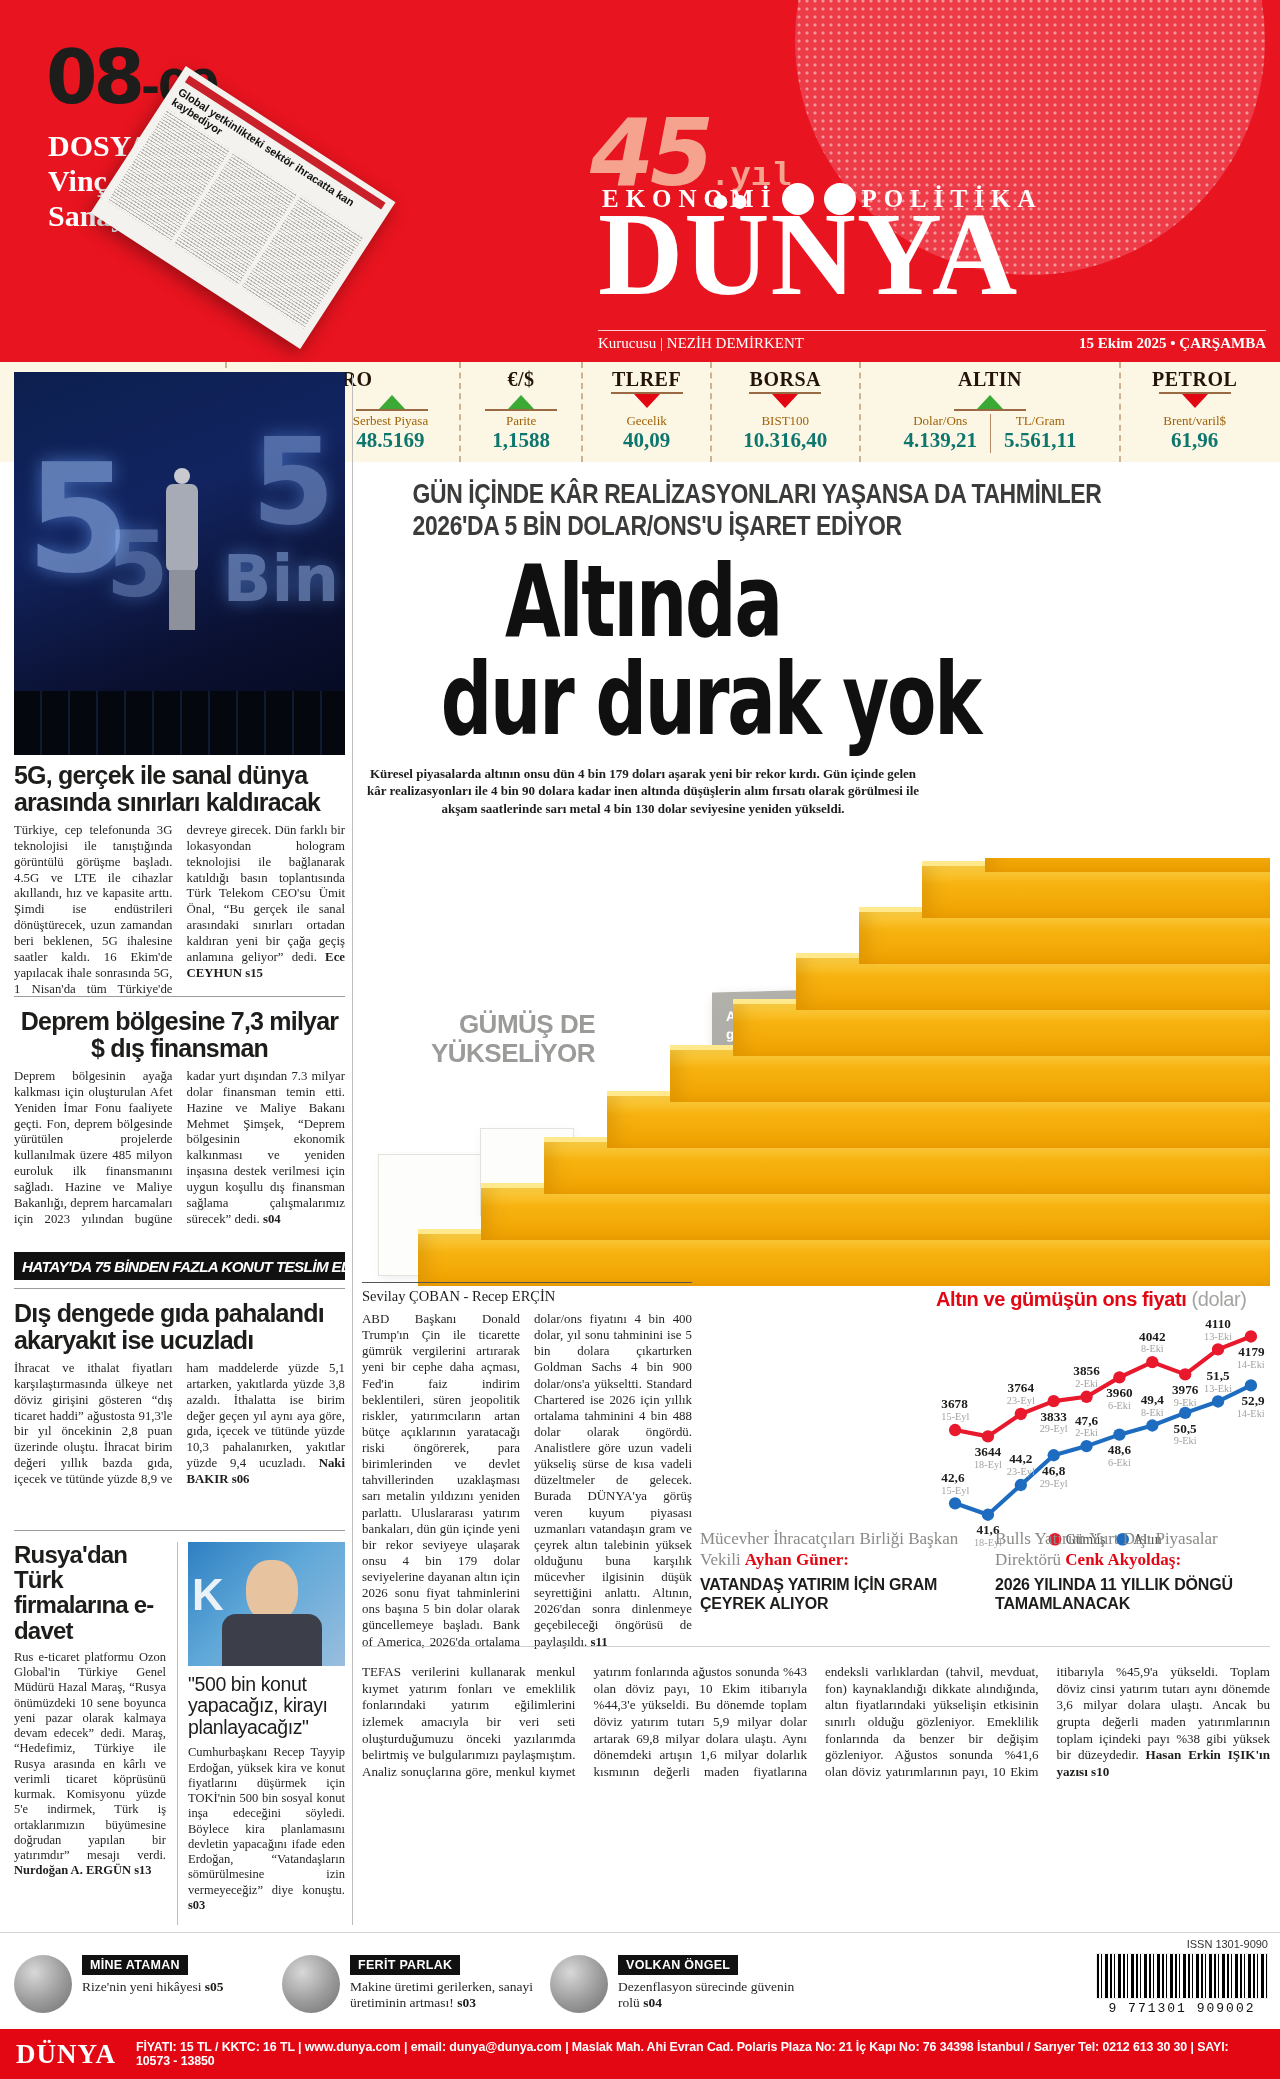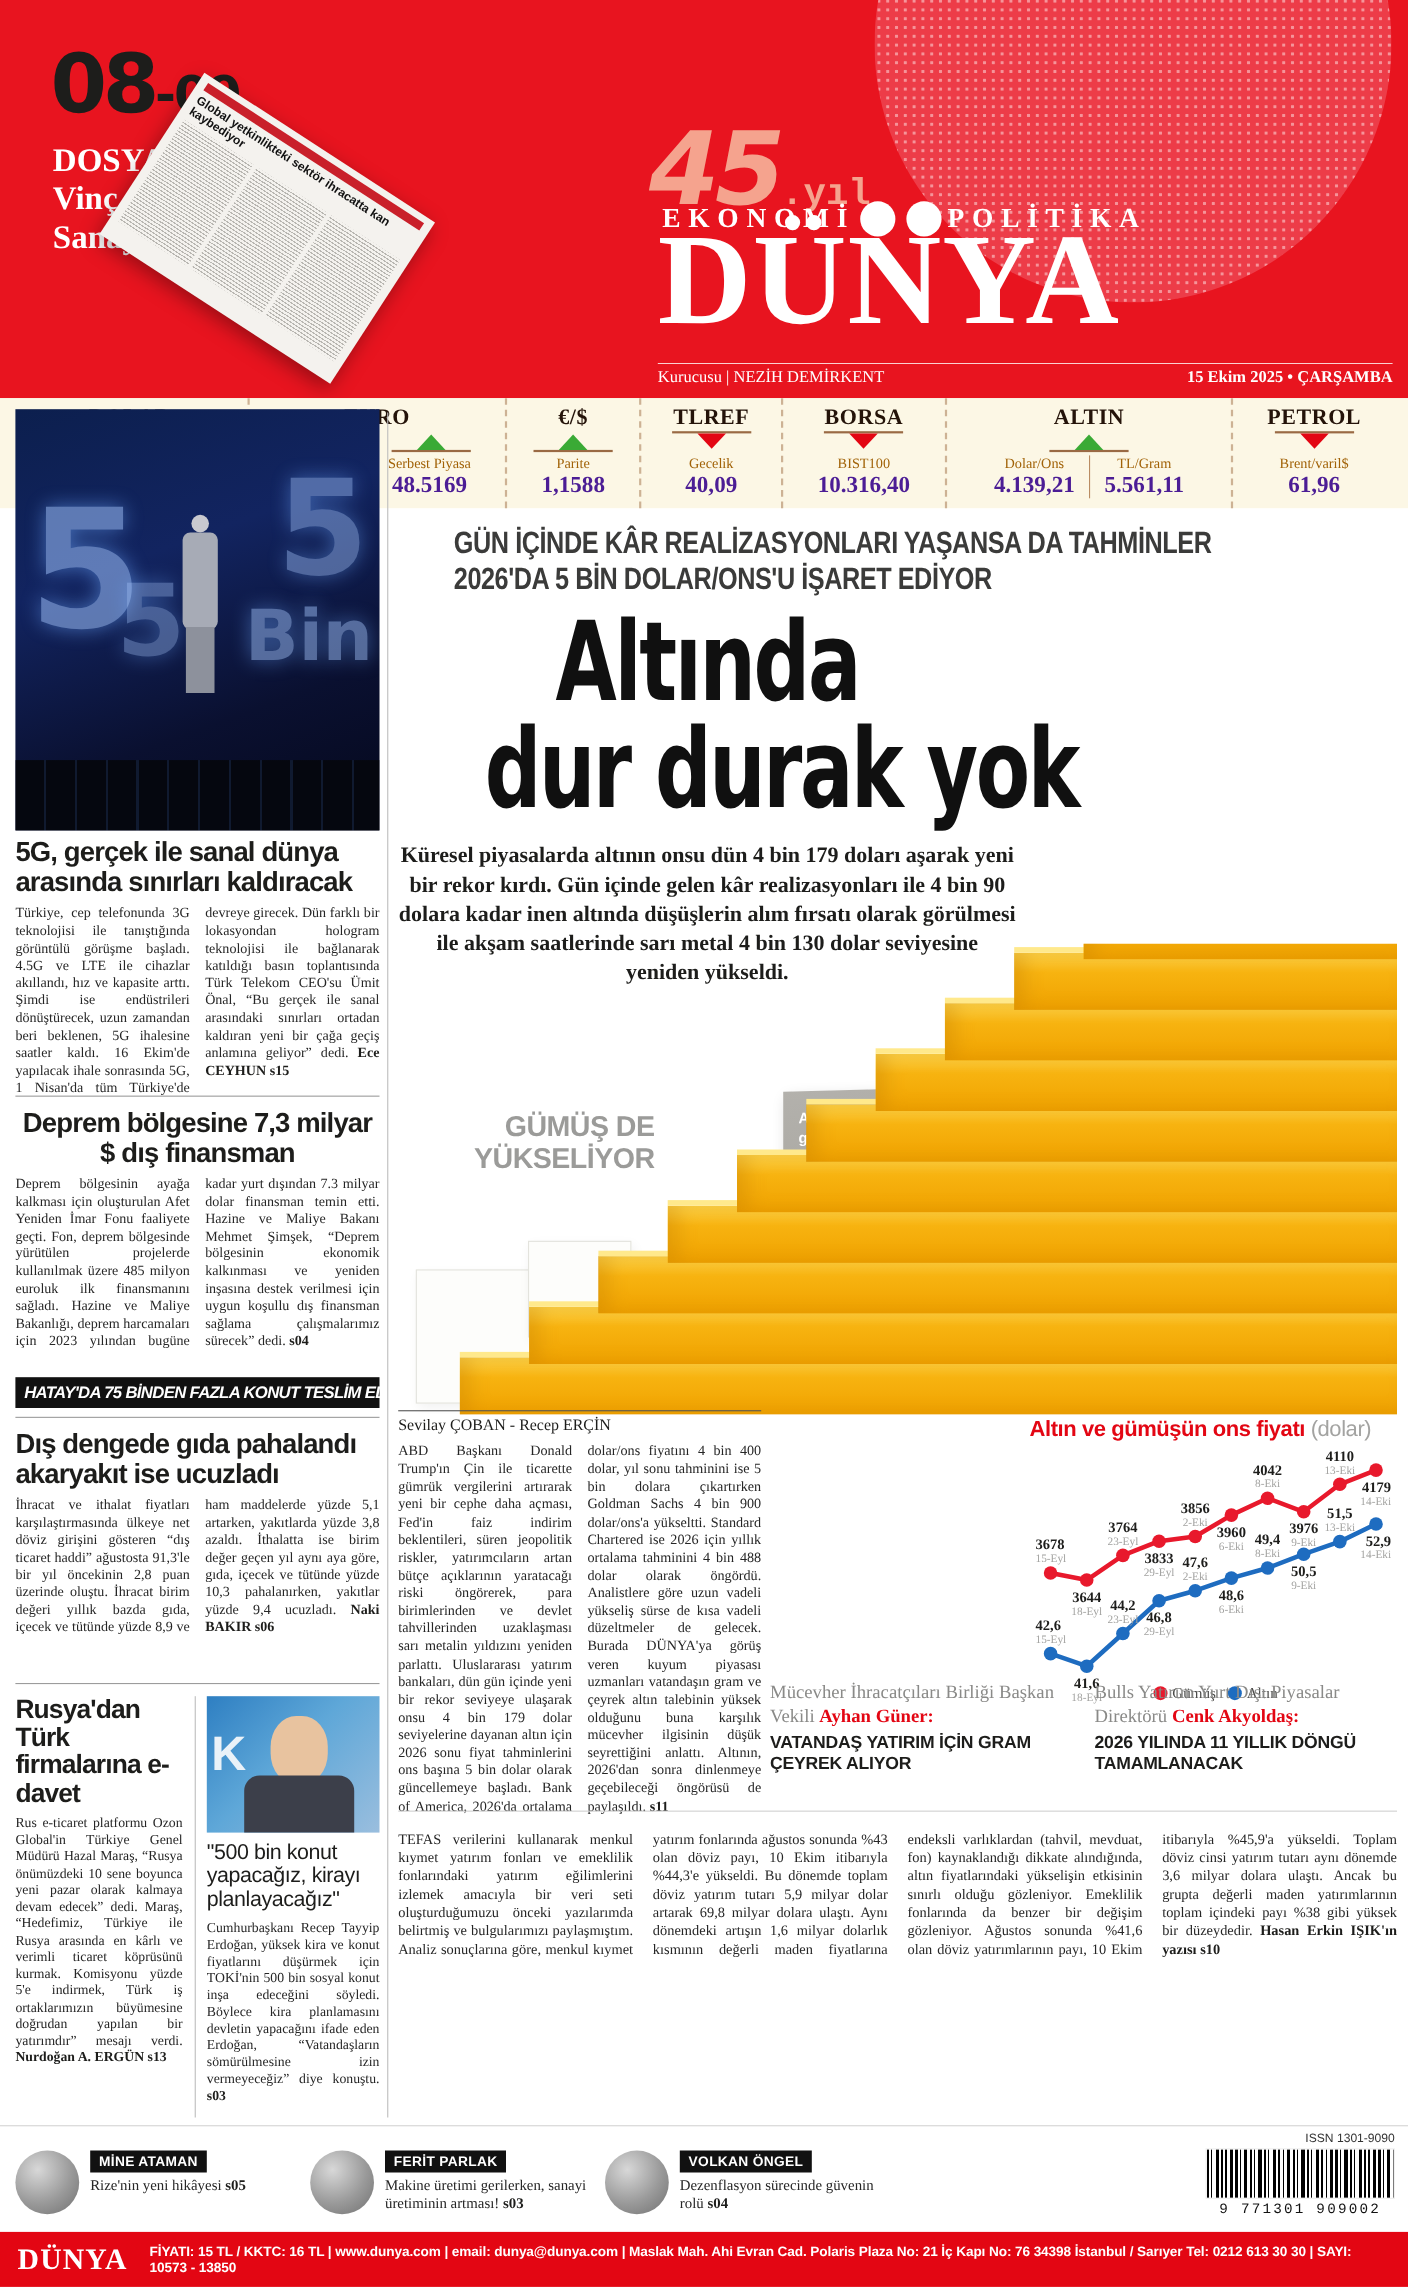--- a/index.html
+++ b/index.html
@@ -45,21 +45,21 @@
   .arrowline{width:72px;height:17px;display:flex;justify-content:center;}
   .arrowline.up{border-bottom:2px solid #9a6a44;align-items:flex-end;}
   .arrowline.down{border-top:2px solid #9a6a44;align-items:flex-start;}
   .tri{width:0;height:0;border-left:13px solid transparent;border-right:13px solid transparent;}
   .tri.up{border-bottom:14px solid #3aaa35;}
   .tri.down{border-top:14px solid #e30613;}
   .mcells{display:flex;margin-top:3px;}
   .mcell{text-align:center;padding:0 13px;}
   .mcell + .mcell{border-left:1px solid #b98c62;}
   .mlabel{font-size:13px;color:#a16207;line-height:1.15;}
-  .mvalue{font-weight:bold;font-size:21px;color:#4c1d95;line-height:1.1;}
+  .mvalue{font-weight:bold;font-size:21px;color:#0f766e;line-height:1.1;}
 
   
   .art-h{font-family:"Liberation Sans",sans-serif;font-weight:bold;color:#1d1d1b;
          font-size:25px;line-height:1.08;letter-spacing:-0.8px;}
   .body2{column-count:2;column-gap:14px;font-size:12.8px;line-height:1.24;text-align:justify;margin-top:7px;}
   .body1{font-size:12.5px;line-height:1.22;text-align:justify;margin-top:7px;}
   .dropcap::first-letter{font-size:33px;font-weight:bold;float:left;line-height:.85;padding:2px 4px 0 0;color:#1d1d1b;}
   .pref{font-weight:bold;color:#1d1d1b;}
   .hr{position:absolute;height:1px;background:#9c9c9c;}
   .vr{position:absolute;width:1px;background:#bdbdbd;}
@@ -90,21 +90,21 @@
   #photo-erdogan .face{position:absolute;left:58px;top:18px;width:52px;height:62px;border-radius:45%;background:#e8c39f;}
   #photo-erdogan .suit{position:absolute;left:34px;top:72px;width:100px;height:60px;border-radius:14px 14px 0 0;background:#3c3f4a;}
   #konut-h{font-family:"Liberation Sans",sans-serif;font-size:19.5px;line-height:1.1;color:#1d1d1b;letter-spacing:-0.4px;margin-top:8px;}
 
   
   #hero-text{position:absolute;left:362px;top:478px;width:562px;text-align:center;}
   .kicker{font-family:"Liberation Sans",sans-serif;font-weight:bold;color:#3b3b3a;font-size:28px;
           letter-spacing:-0.5px;white-space:nowrap;transform:scaleX(.82);transform-origin:center;line-height:1.16;}
   .huge{font-family:"DejaVu Sans",sans-serif;font-weight:bold;color:#101010;font-size:100px;line-height:.98;
         letter-spacing:-3px;white-space:nowrap;transform:scaleX(.72);transform-origin:center;}
-  #standfirst{margin-top:16px;font-weight:bold;font-size:20px;line-height:1.33;color:#1d1d1b;text-align:center;}
+  #standfirst{margin-top:16px;font-weight:bold;font-size:13px;line-height:1.33;color:#1d1d1b;text-align:center;}
 
   
   #stairs{position:absolute;left:360px;top:858px;width:910px;height:428px;overflow:hidden;}
   .step{position:absolute;right:0;background:linear-gradient(180deg,#ffd54a 0%,#f7b310 35%,#f0a200 100%);
         border-top:5px solid #ffe98c;box-shadow:inset 10px 0 16px rgba(190,120,0,.30);}
   .pedestal{position:absolute;background:#fdfdfb;border:1px solid #e3e3dd;box-shadow:2px 4px 10px rgba(0,0,0,.06);}
   #silver-label{position:absolute;left:60px;top:152px;width:175px;text-align:right;
                 font-family:"Liberation Sans",sans-serif;font-weight:bold;font-size:26px;line-height:1.1;
                 color:#9b9b99;letter-spacing:-0.5px;}
   #silver-box{position:absolute;left:352px;top:132px;width:162px;height:212px;padding:16px 14px;

